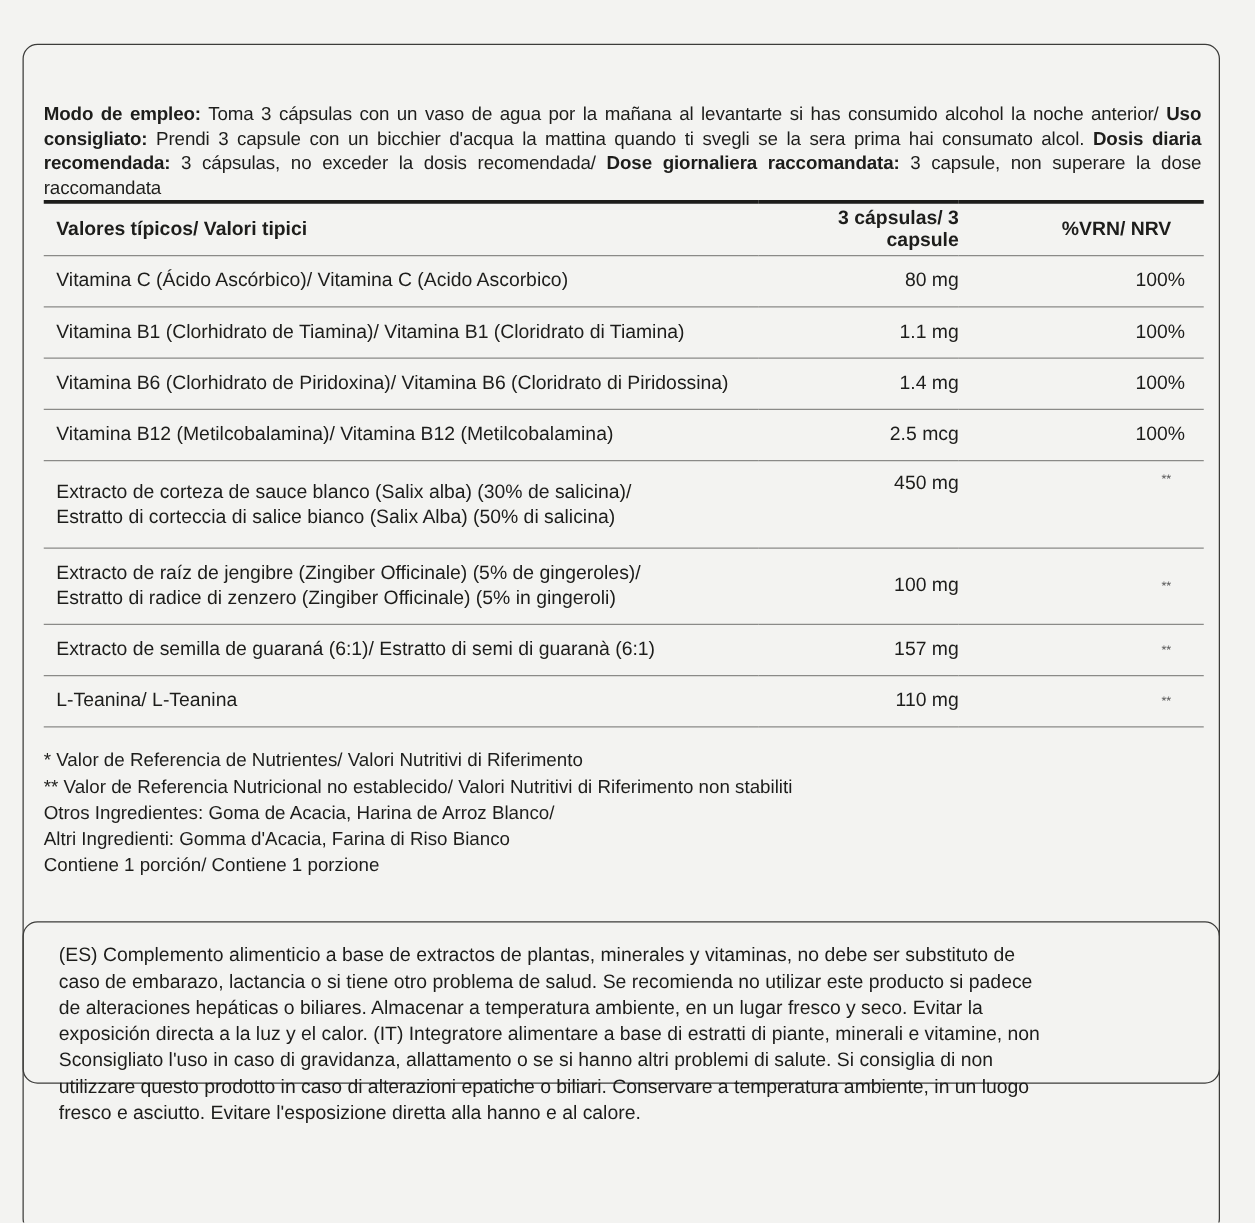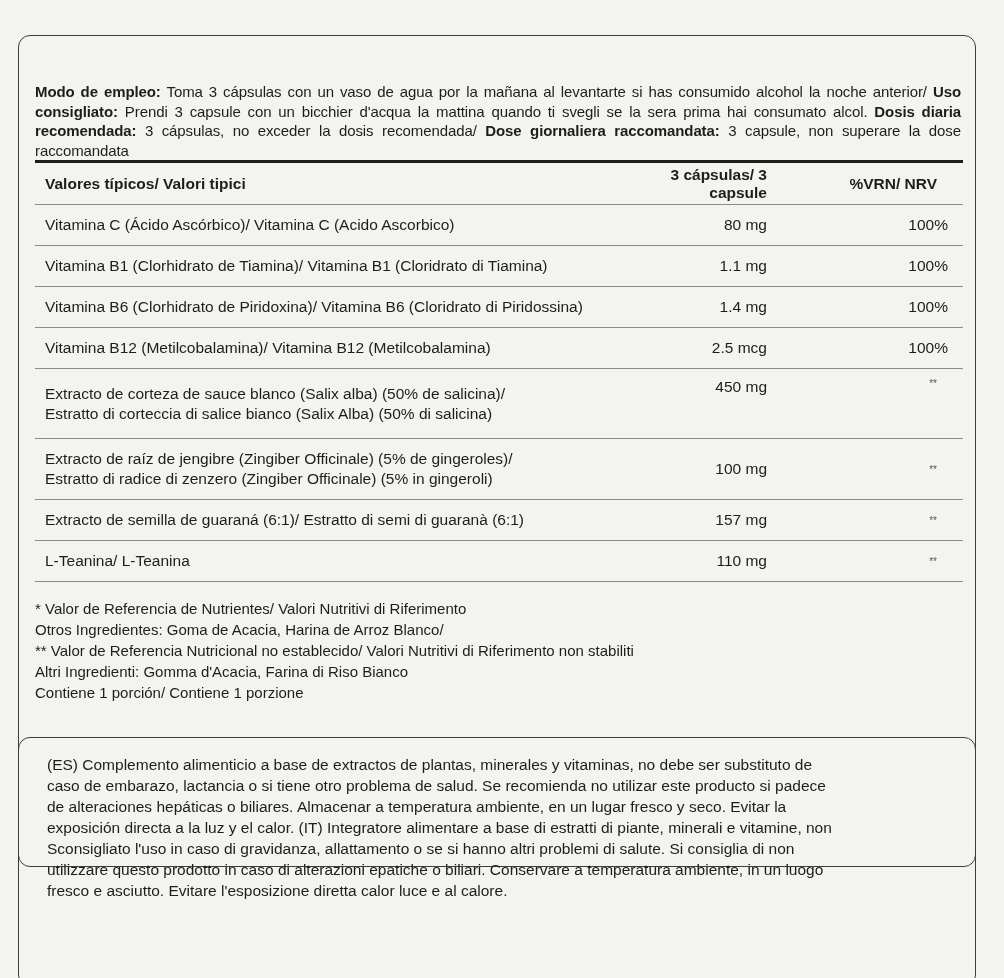--- a/index.html
+++ b/index.html
@@ -97,21 +97,21 @@
         <td class="c2">1.4 mg</td>
         <td class="c3">100%</td>
       </tr>
       <tr class="single">
         <td>Vitamina B12 (Metilcobalamina)/ Vitamina B12 (Metilcobalamina)</td>
         <td class="c2">2.5 mcg</td>
         <td class="c3">100%</td>
       </tr>
       <tr class="double">
         <td>
-          <span class="name-line">Extracto de corteza de sauce blanco (Salix alba) (50% de salicina)/</span>
+          <span class="name-line">Extracto de corteza de sauce blanco (Salix alba) (30% de salicina)/</span>
           <span class="name-line">Estratto di corteccia di salice bianco (Salix Alba) (50% di salicina)</span>
         </td>
         <td class="c2 top-align">450 mg</td>
         <td class="c3 top-align stars">**</td>
       </tr>
       <tr class="double">
         <td>
           <span class="name-line">Extracto de raíz de jengibre (Zingiber Officinale) (5% de gingeroles)/</span>
           <span class="name-line">Estratto di radice di zenzero (Zingiber Officinale) (5% in gingeroli)</span>
         </td>
@@ -126,30 +126,30 @@
       <tr class="single">
         <td>L-Teanina/ L-Teanina</td>
         <td class="c2">110 mg</td>
         <td class="c3 stars">**</td>
       </tr>
     </tbody>
   </table>
 
   <div class="notes">
     <div>* Valor de Referencia de Nutrientes/ Valori Nutritivi di Riferimento</div>
+    <div>** Valor de Referencia Nutricional no establecido/ Valori Nutritivi di Riferimento non stabiliti</div>
     <div>Otros Ingredientes: Goma de Acacia, Harina de Arroz Blanco/</div>
-    <div>** Valor de Referencia Nutricional no establecido/ Valori Nutritivi di Riferimento non stabiliti</div>
     <div>Altri Ingredienti: Gomma d'Acacia, Farina di Riso Bianco</div>
     <div>Contiene 1 porción/ Contiene 1 porzione</div>
   </div>
 </div>
 
 <div id="box2" class="box">
   <div class="warning">
     <span class="line">(ES) Complemento alimenticio a base de extractos de plantas, minerales y vitaminas, no debe ser substituto de</span>
     <span class="line">caso de embarazo, lactancia o si tiene otro problema de salud. Se recomienda no utilizar este producto si padece</span>
     <span class="line">de alteraciones hepáticas o biliares. Almacenar a temperatura ambiente, en un lugar fresco y seco. Evitar la</span>
     <span class="line">exposición directa a la luz y el calor. (IT) Integratore alimentare a base di estratti di piante, minerali e vitamine, non</span>
     <span class="line">Sconsigliato l'uso in caso di gravidanza, allattamento o se si hanno altri problemi di salute. Si consiglia di non</span>
     <span class="line">utilizzare questo prodotto in caso di alterazioni epatiche o biliari. Conservare a temperatura ambiente, in un luogo</span>
-    <span class="line">fresco e asciutto. Evitare l'esposizione diretta calor luce e al calore.</span>
+    <span class="line">fresco e asciutto. Evitare l'esposizione diretta alla hanno e al calore.</span>
   </div>
 </div>
 
 </body></html>

